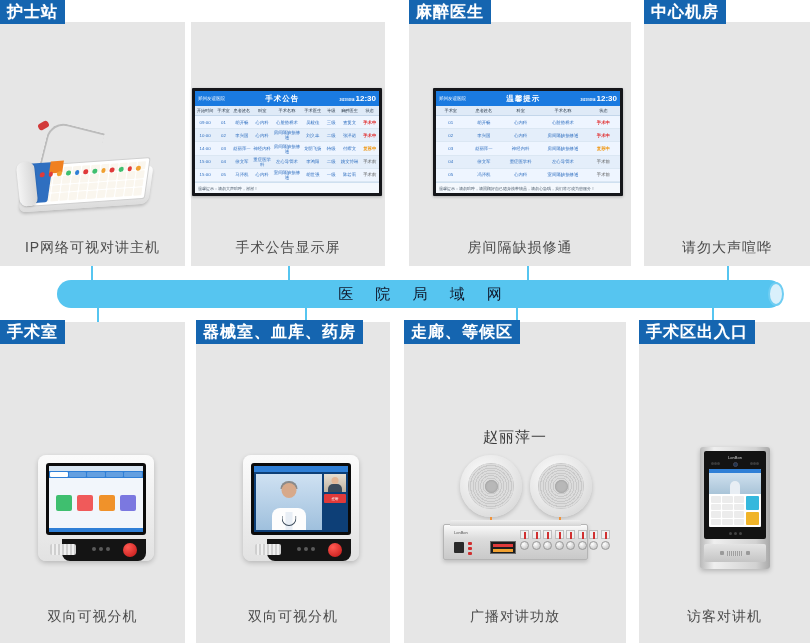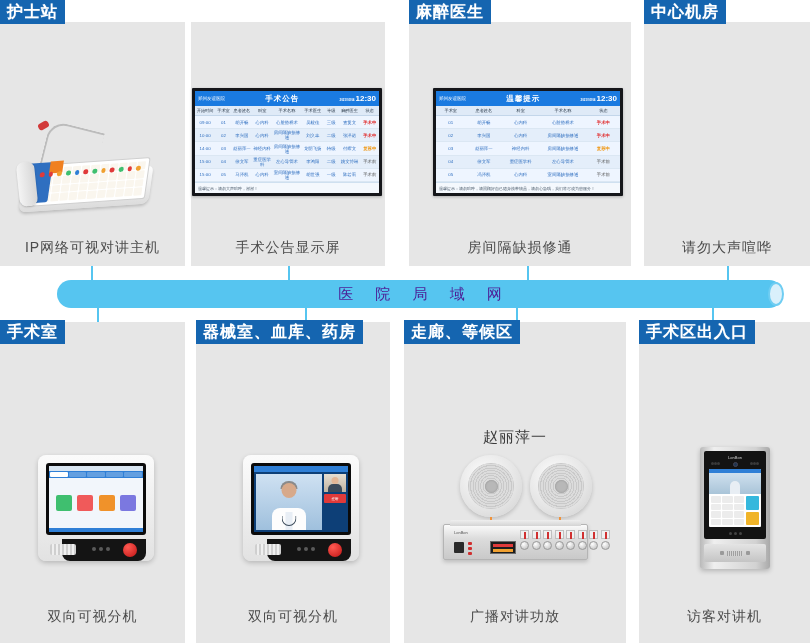--- a/index.html
+++ b/index.html
@@ -31,21 +31,21 @@
   }
 
   
   .lanbar{
     position:absolute; left:57px; top:280px; width:726px; height:28px;
     background:#56c5f0; border-radius:14px;
     display:flex; align-items:center; justify-content:center;
     z-index:5;
   }
   .lanbar-label{
-    color:#4c1d95; font-size:15px; letter-spacing:9px;
+    color:#0f172a; font-size:15px; letter-spacing:9px;
     font-weight:500; text-indent:9px;
   }
   .lancap{
     position:absolute; right:-1px; top:2px; width:16px; height:24px;
     border-radius:50%; background:#d9f0fb; border:2px solid #6fcdf2;
   }
   .conn{
     position:absolute; width:2px; background:#56c5f0; z-index:4;
   }
 

